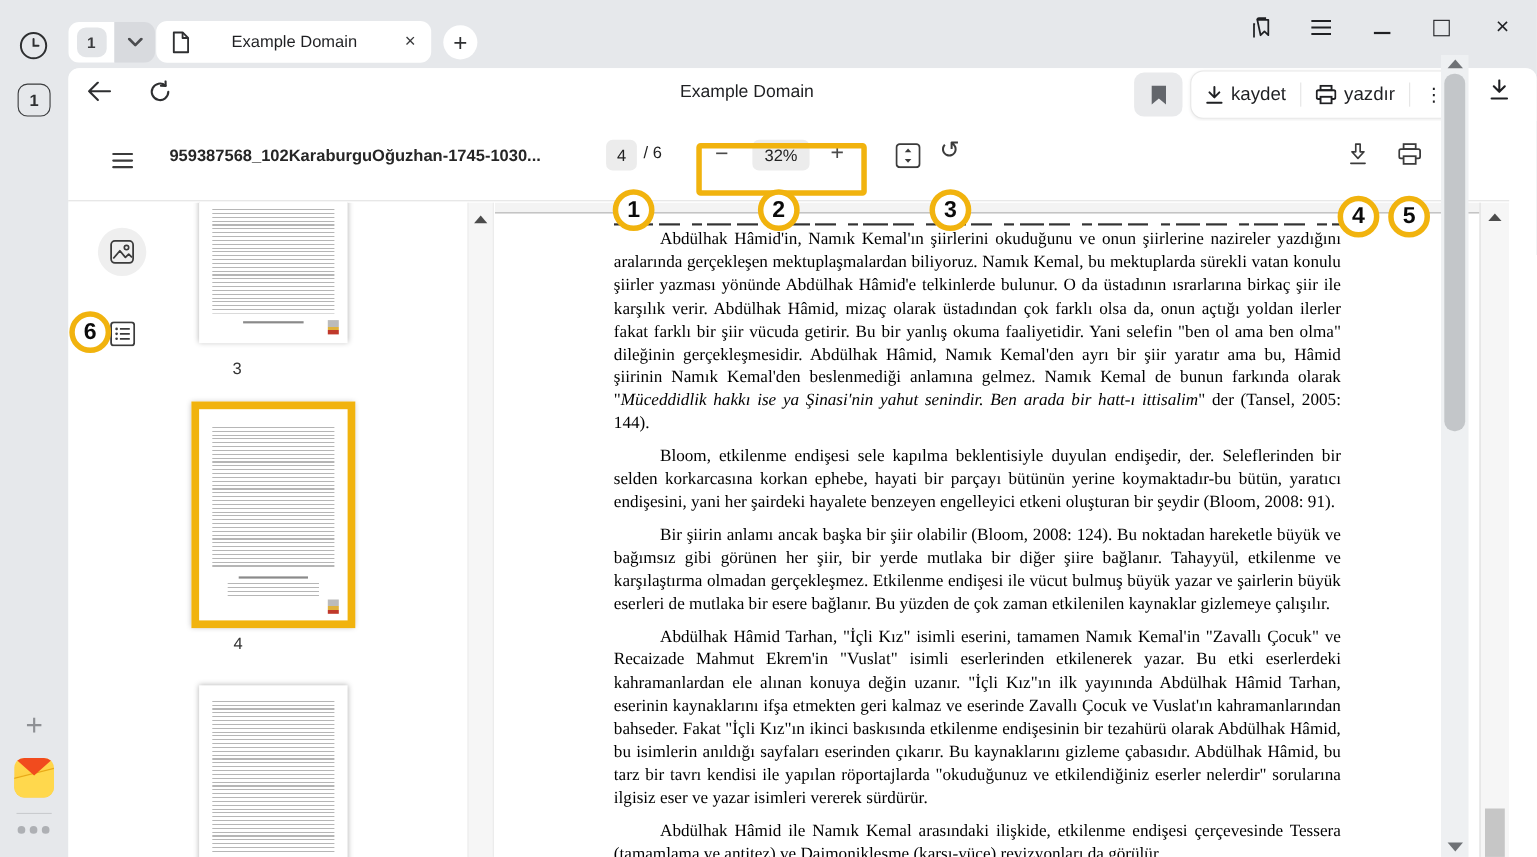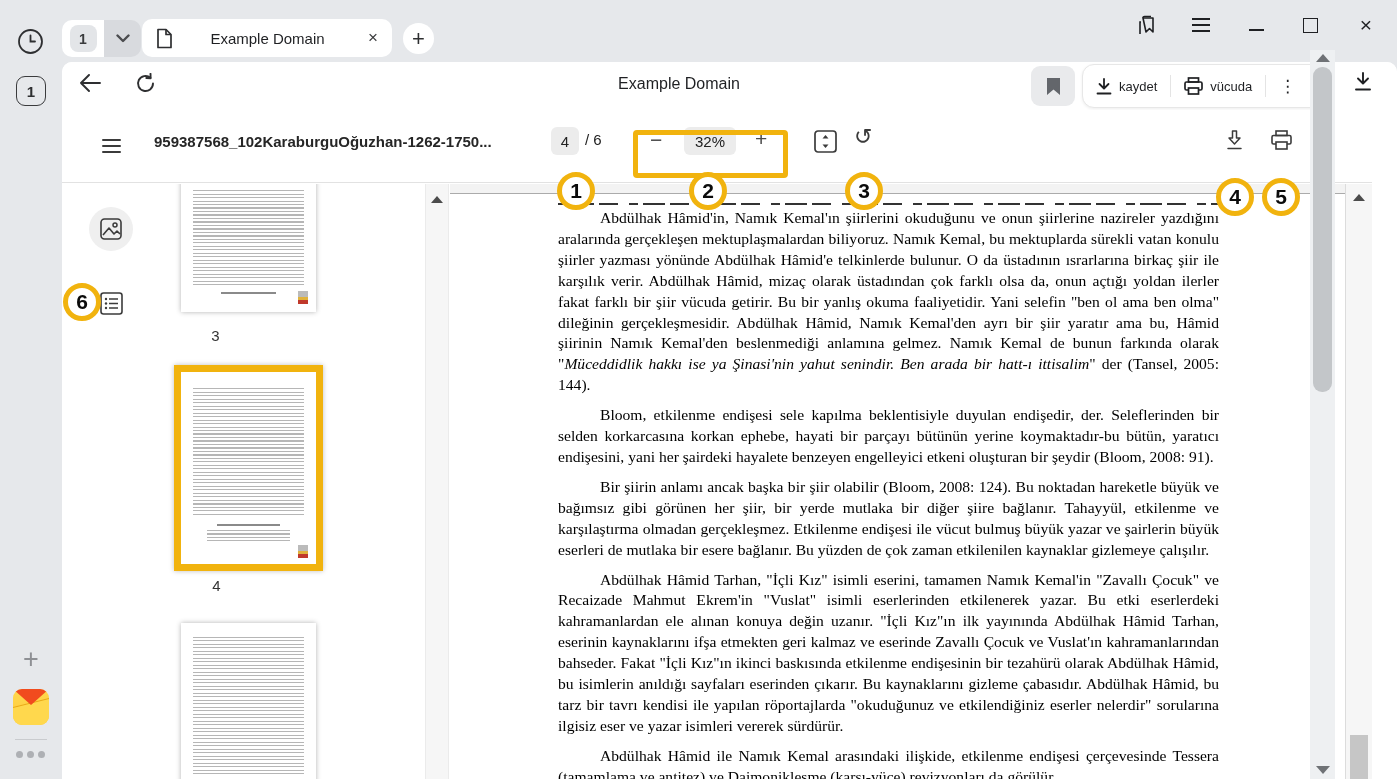--- a/index.html
+++ b/index.html
@@ -54,21 +54,21 @@
   #lock-chip { width:31px; height:25px; background:#dcdee0; border-radius:6px; margin-right:8px;
     display:flex; align-items:center; justify-content:center; }
   #url-text { font-size:17px; color:#9b9da2; }
   #page-title-center { position:absolute; left:617px; top:13px; transform:translateX(-50%);
     font-size:16px; color:#1f2023; }
   #bookmark-btn { position:absolute; left:969px; top:4px; width:44px; height:40px; background:#e9eaec;
     border-radius:9px; display:flex; align-items:center; justify-content:center; }
   #actions-pill { position:absolute; left:1020px; top:2px; width:244px; height:44px; background:#fff;
     border:1px solid #e7e7e7; border-radius:12px; box-shadow:0 1px 3px rgba(0,0,0,.07);
     display:flex; align-items:center; }
-  .action-item { display:flex; align-items:center; gap:7px; font-size:13px; color:#1f2023; padding:0 13px; }
+  .action-item { display:flex; align-items:center; gap:7px; font-size:17px; color:#1f2023; padding:0 13px; }
   .action-sep { width:1px; height:22px; background:#e4e4e4; }
   #dl-topright { position:absolute; left:1292px; top:10px; }
 
   
   #pdf-toolbar { position:absolute; left:0; top:48px; right:25px; height:73px; background:#fff;
     border-bottom:1px solid #e2e2e2; }
   #pdf-menu { position:absolute; left:40px; top:29px; width:19px; height:14px;
     display:flex; flex-direction:column; justify-content:space-between; }
   #pdf-menu i { height:2px; background:#3b3b3b; border-radius:1px; }
   #pdf-filename { position:absolute; left:92px; top:23px; width:360px; font-size:15px; font-weight:600;
@@ -244,40 +244,40 @@
           </svg>
         <span>kaydet</span>
       </div>
       <div class="action-sep"></div>
       <div class="action-item">
         <svg width="19" height="18" viewBox="0 0 19 18">
             <rect x="4.5" y="1" width="10" height="4" fill="none" stroke="#1f2023" stroke-width="1.7"></rect>
             <rect x="1" y="5" width="17" height="8" rx="1.5" fill="none" stroke="#1f2023" stroke-width="1.7"></rect>
             <rect x="4.5" y="11" width="10" height="6" fill="#fff" stroke="#1f2023" stroke-width="1.7"></rect>
           </svg>
-        <span>vücuda</span>
+        <span>yazdır</span>
       </div>
       <div class="action-sep"></div>
       <div class="action-item" style="font-size:17px;">⋮</div>
     </div>
     <div id="dl-topright" class="tb-icon">
       <svg width="18" height="19" viewBox="0 0 18 19">
           <path d="M9 1 V11 M4 6.5 L9 11.5 L14 6.5" fill="none" stroke="#1f2023" stroke-width="1.9" stroke-linecap="round" stroke-linejoin="round"></path>
           <path d="M2 17.5 H16" stroke="#1f2023" stroke-width="1.9" stroke-linecap="round"></path>
         </svg>
     </div>
   </div>
 
   <div id="pdf-toolbar">
     <div id="pdf-menu">
         <i></i>
         <i></i>
         <i></i>
       </div>
-    <div id="pdf-filename">959387568_102KaraburguOğuzhan-1262-1750...</div>
+    <div id="pdf-filename">959387568_102KaraburguOğuzhan-1745-1030...</div>
     <div id="page-box">4</div>
     <div id="page-total"><span>/</span>&nbsp;<span>6</span></div>
     <div id="zoom-minus">−</div>
     <div id="zoom-box">32%</div>
     <div id="zoom-plus">+</div>
     <div id="fit-btn">
       <svg width="23" height="23" viewBox="0 0 23 23">
           <rect x="1" y="1" width="21" height="21" rx="3" fill="none" stroke="#3b3b3b" stroke-width="1.7"></rect>
           <path d="M11.5 5 L14.5 8.5 H8.5 Z" fill="#3b3b3b"></path>
           <path d="M11.5 18 L8.5 14.5 H14.5 Z" fill="#3b3b3b"></path>

